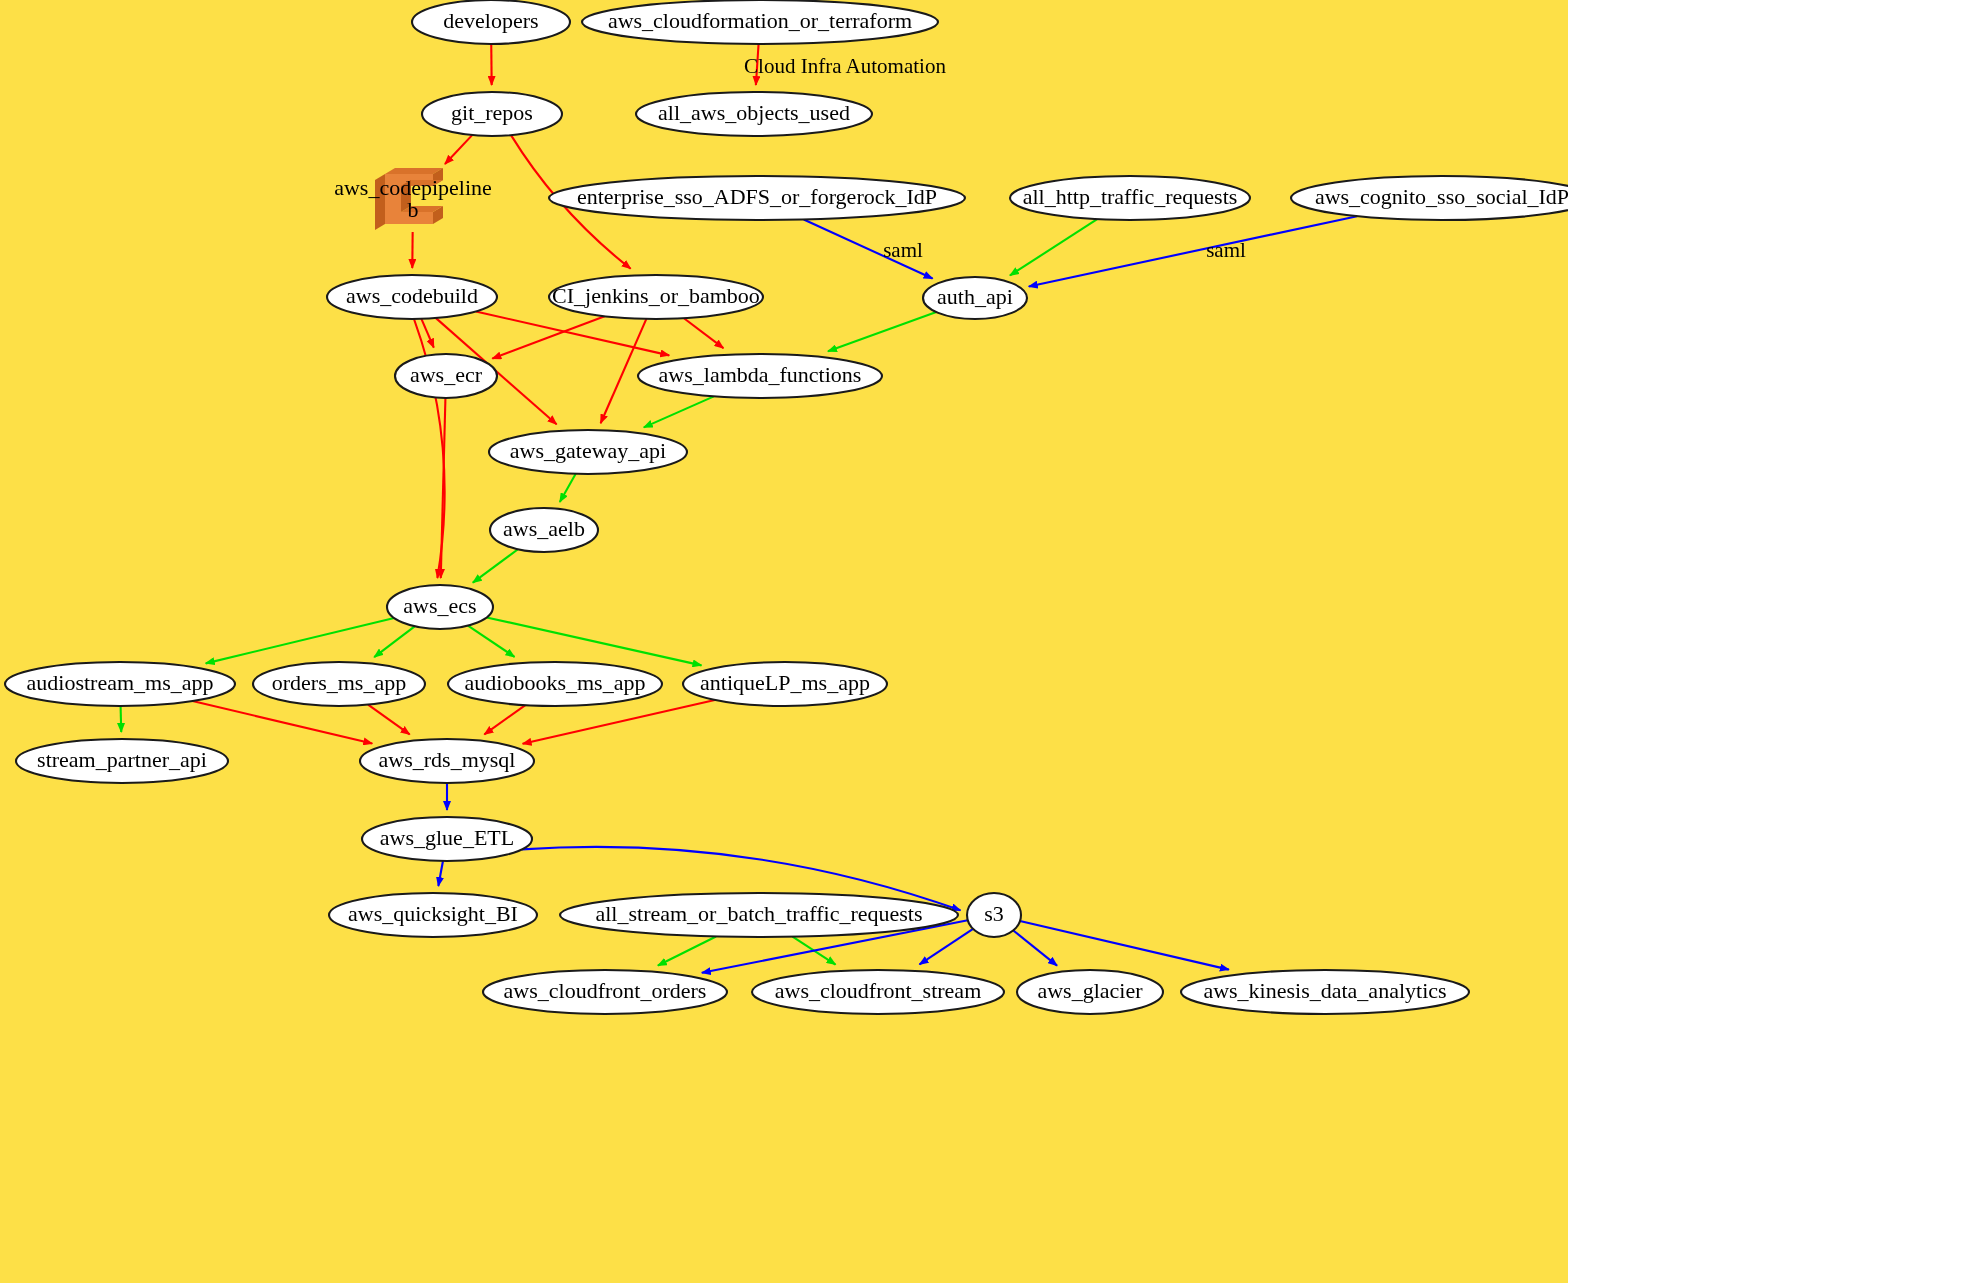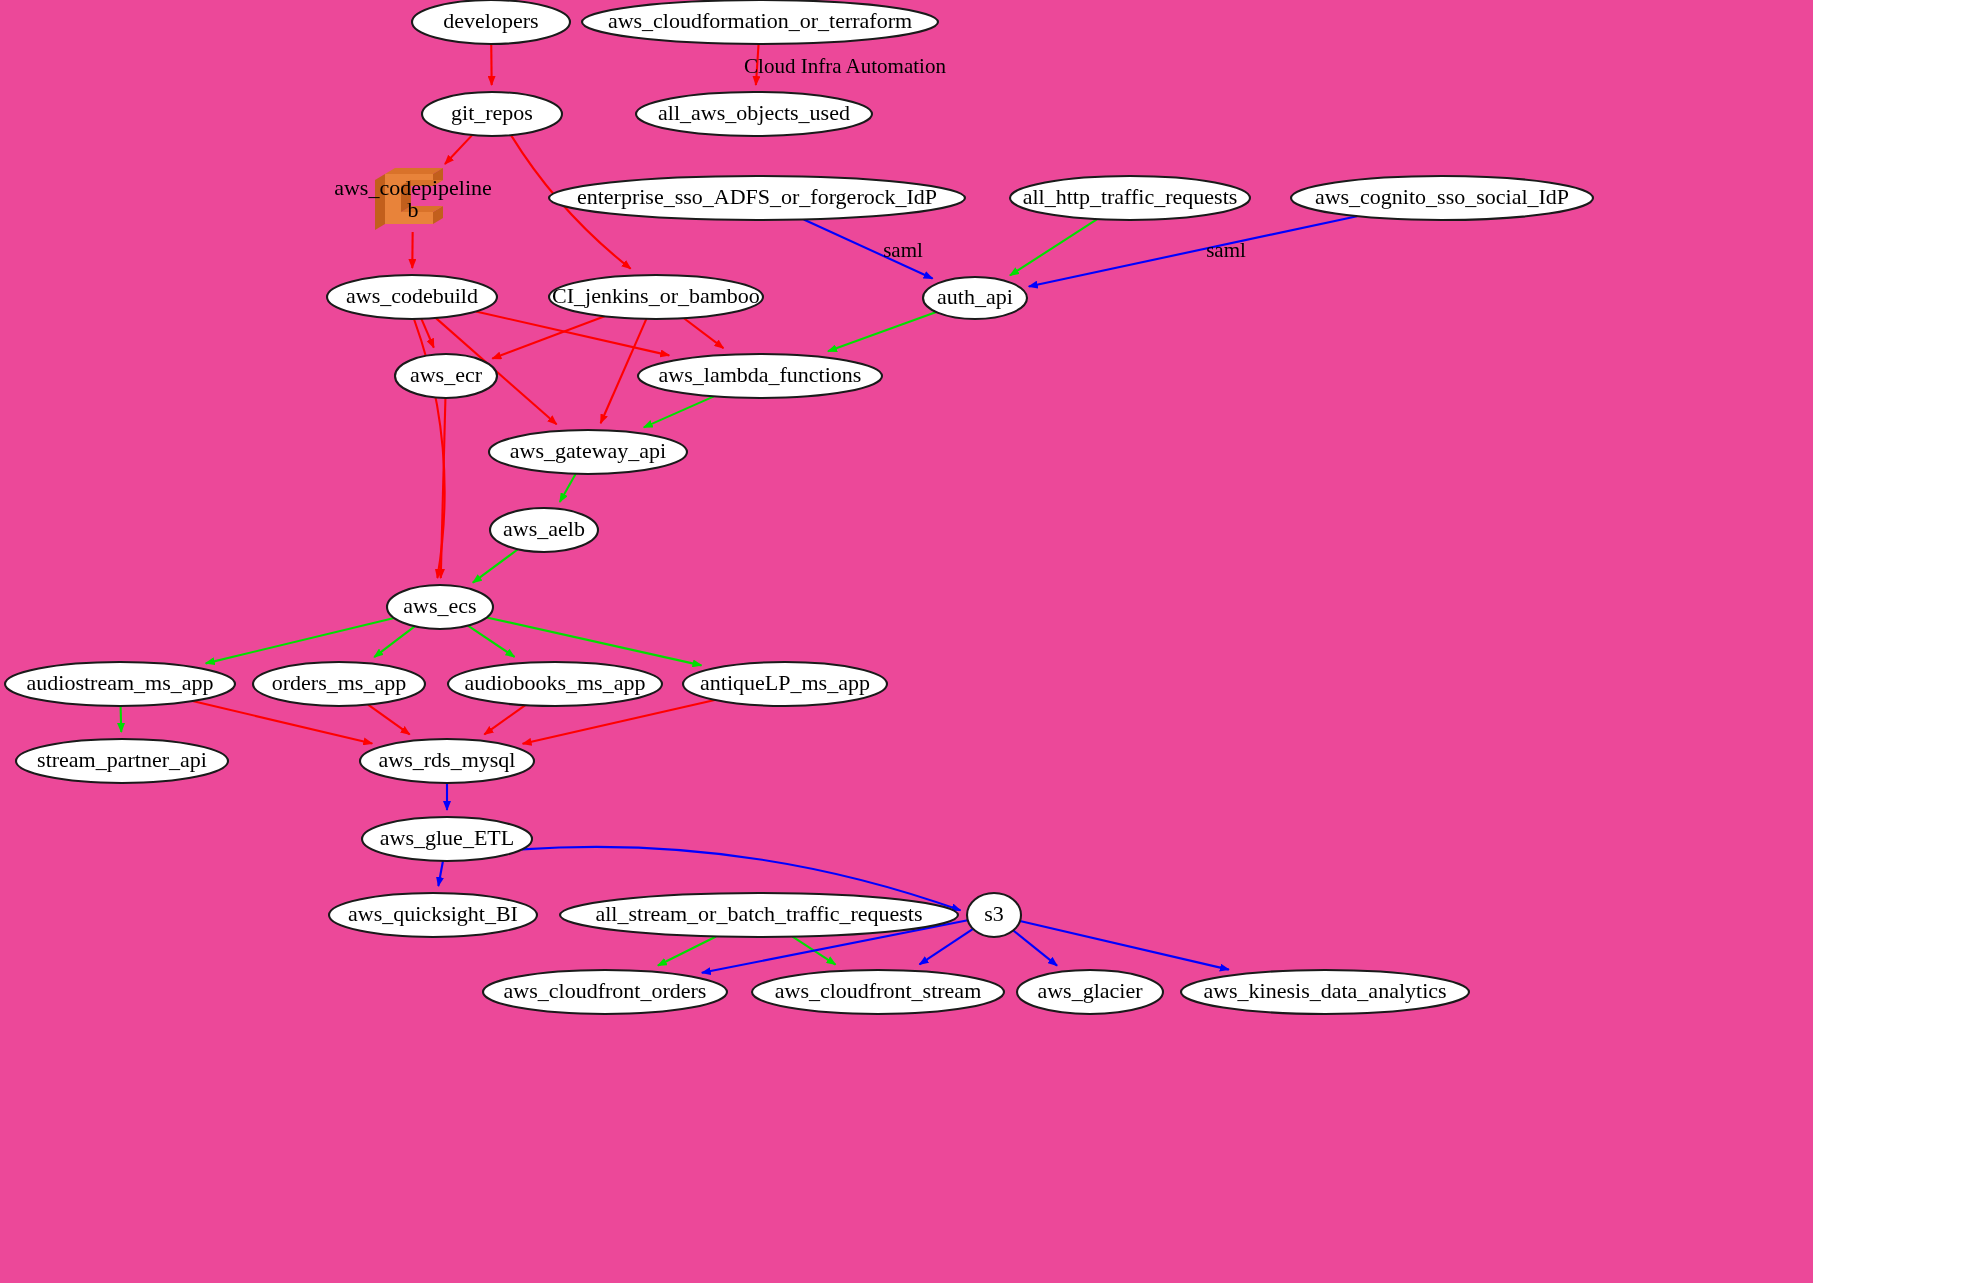--- a/index.html
+++ b/index.html
@@ -5,23 +5,23 @@
   html, body {
     margin: 0;
     padding: 0;
     background: #ffffff;
   }
   body {
     font-family: "Liberation Serif", "DejaVu Serif", serif;
   }
   #graph-root {
     position: relative;
-    width: 1813px;
+    width: 1568px;
     height: 1283px;
-    background: #ec4899;
+    background: #fde047;
     overflow: hidden;
   }
   svg#graph-svg {
     display: block;
     width: 1979px;
     height: 1283px;
   }
   .node-ellipse {
     fill: #ffffff;
     stroke: #1a1a1a;

